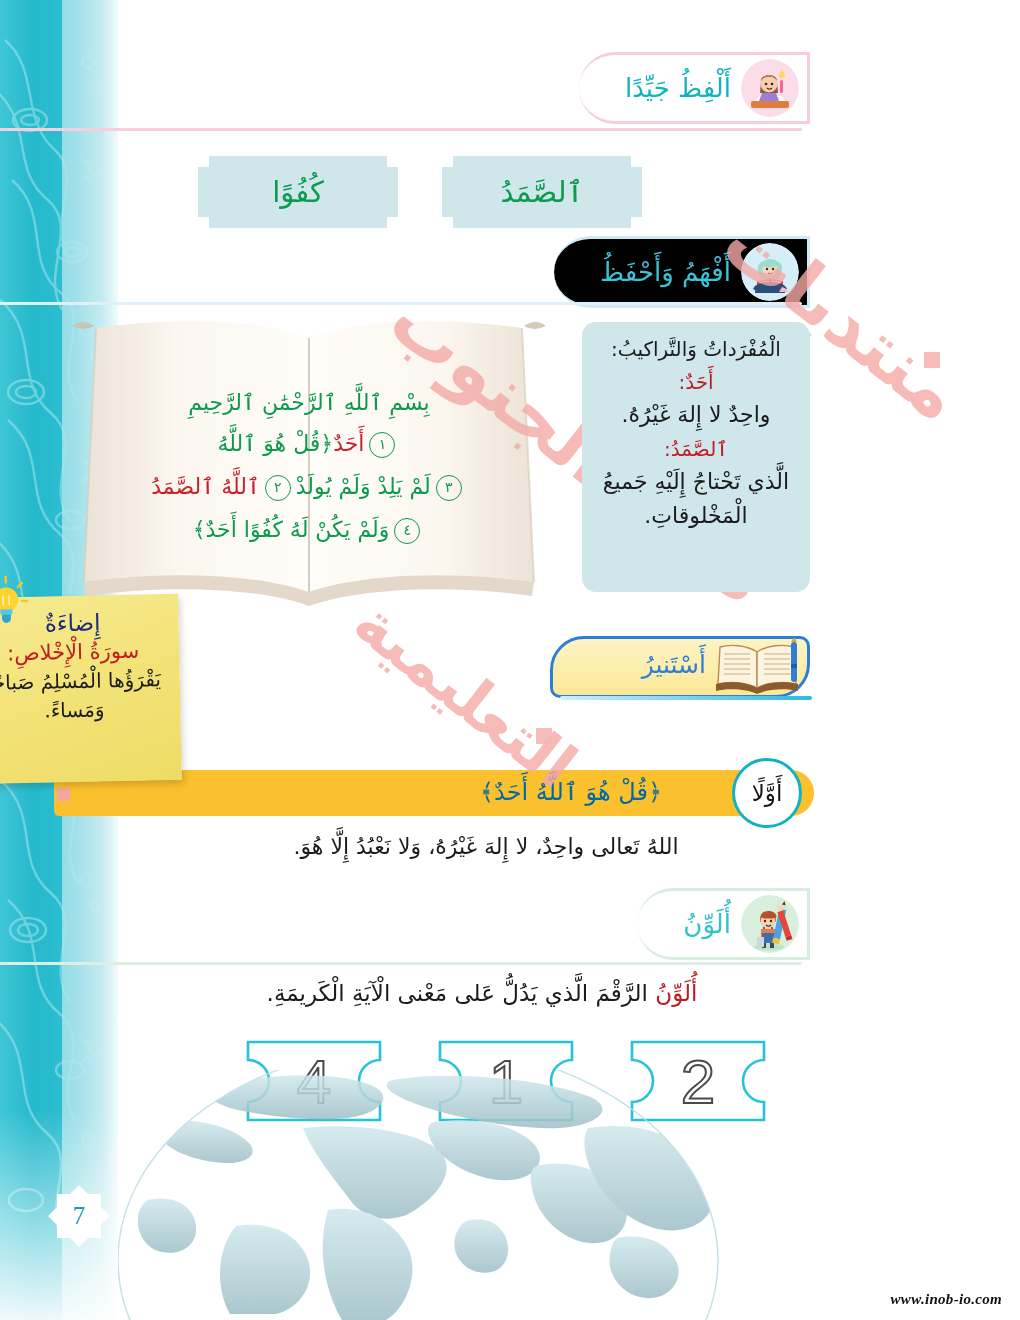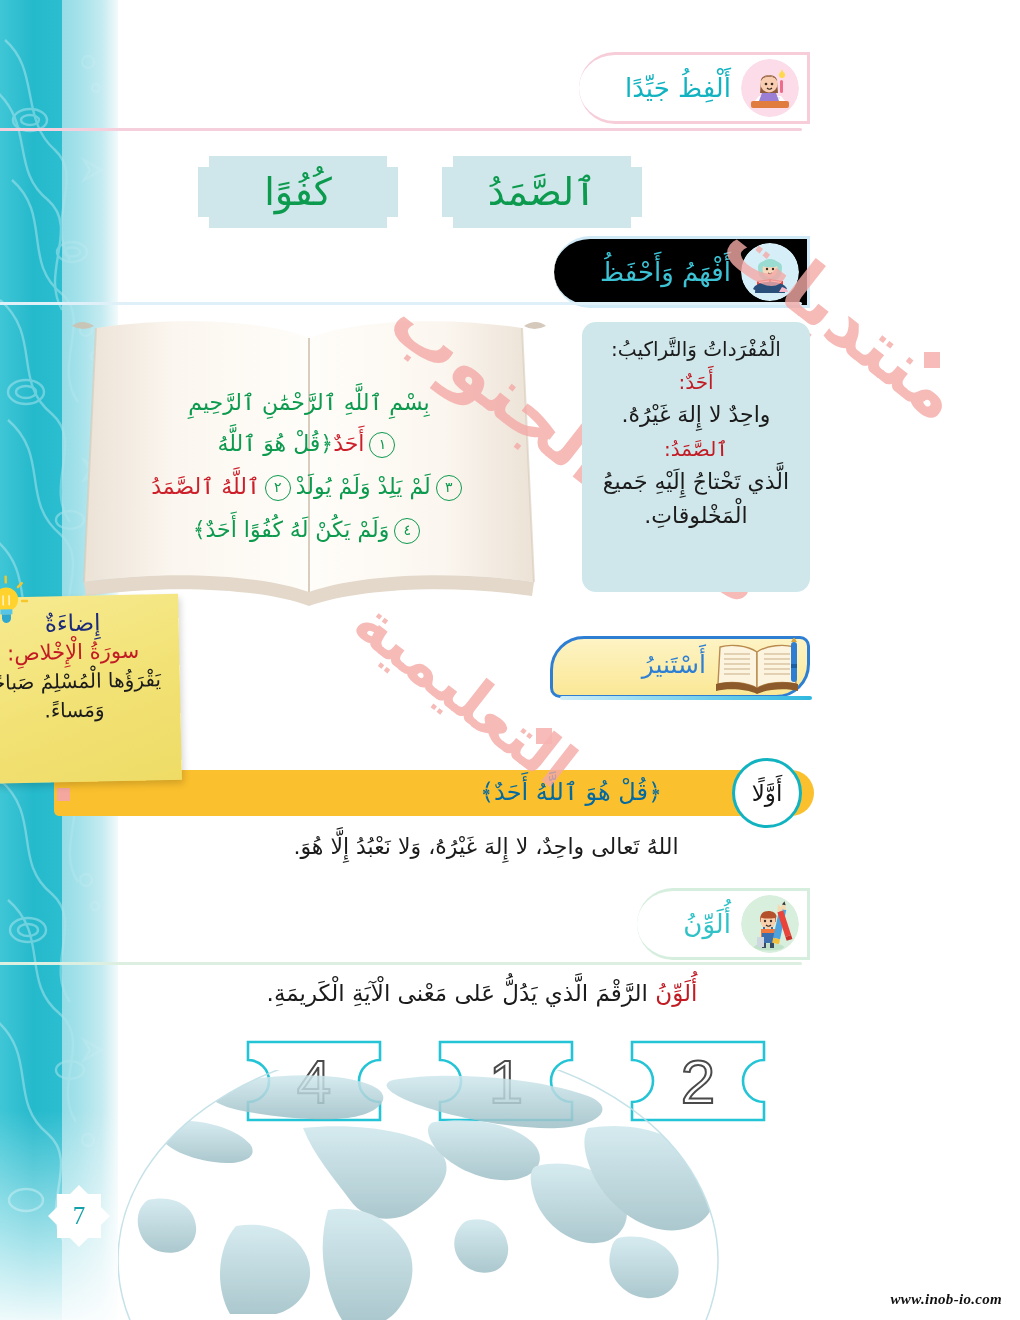--- a/index.html
+++ b/index.html
@@ -73,21 +73,21 @@
   
   .h4-wrap { right:22px; top:888px; }
   .h4-pill { border:3px solid #d5eede; border-left:none; background:#fff; }
   .h4-label { color:#31c2c7; }
   .h4-div { right:30px; top:962px; width:840px; background:#dcefe0; }
 
   
   .cards { position:absolute; right:190px; top:156px; display:flex; gap:44px; direction:rtl; }
   .wcard { position:relative; width:200px; height:72px; background:#cfe7ea;
            display:flex; align-items:center; justify-content:center; }
-  .wcard span { font-size:38px; color:#0c9a4e; font-family:"DejaVu Sans",sans-serif; }
+  .wcard span { font-size:29px; color:#0c9a4e; font-family:"DejaVu Sans",sans-serif; }
   .wcard i { position:absolute; width:11px; height:11px; background:#fff; }
   .wcard i.tl { left:0; top:0; } .wcard i.tr { right:0; top:0; }
   .wcard i.bl { left:0; bottom:0; } .wcard i.br { right:0; bottom:0; }
 
   
   .vocab { position:absolute; right:22px; top:322px; width:228px; min-height:270px;
            background:#cfe7ea; border-radius:14px; padding:12px 10px; text-align:center;
            font-family:"DejaVu Sans",sans-serif; line-height:1.55; z-index:28; }
   .vocab .vh { font-size:20px; color:#1b1b1b; }
   .vocab .vt { font-size:20px; color:#c21b24; margin-top:2px; }

